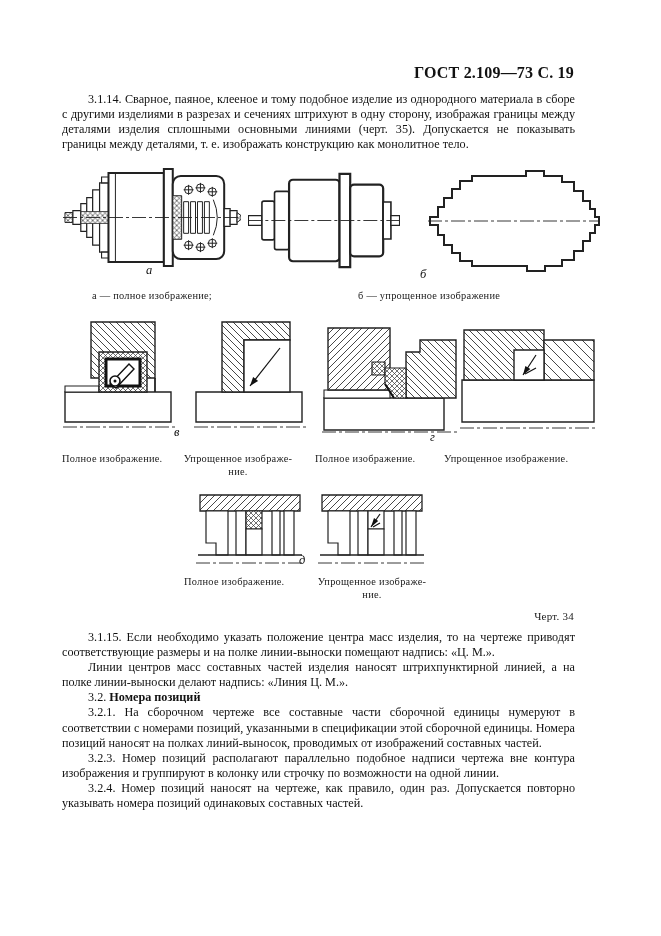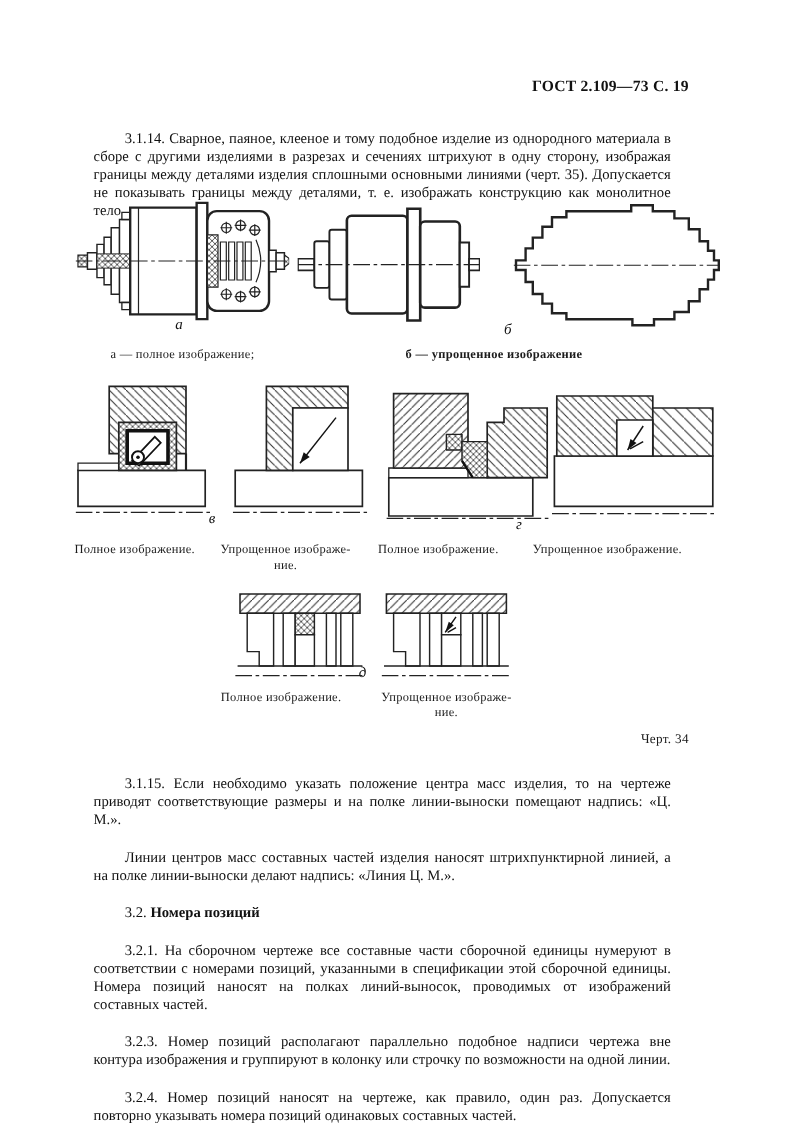--- a/index.html
+++ b/index.html
@@ -1,21 +1,21 @@
 <!DOCTYPE html>
 <html><head>
 <meta charset="utf-8">
 <style>
   html,body{margin:0;padding:0;background:#fff;}
   .page{position:relative;width:661px;height:936px;background:#fff;overflow:hidden;
         font-family:"Liberation Serif",serif;color:#111;}
   .abs{position:absolute;}
-  .hdr{font-weight:bold;font-size:13px;text-align:right;letter-spacing:.2px;}
+  .hdr{font-weight:bold;font-size:16px;text-align:right;letter-spacing:.2px;}
   .body-text{font-size:12.2px;line-height:15.1px;text-align:justify;}
-  .body-text p{margin:16px;text-indent:26px;}
+  .body-text p{margin:0;text-indent:26px;}
   .cap{font-size:10.4px;line-height:12.5px;letter-spacing:.25px;color:#1b1b1b;}
   .cap.center{text-align:center;}
   .lbl{font-style:italic;font-size:12.5px;color:#111;}
   svg{display:block;}
   .fig path,.fig rect,.fig line,.fig circle,.fig polygon,.fig polyline{vector-effect:non-scaling-stroke;}
 </style>
 </head>
 <body>
 
 <div class="page">
@@ -114,21 +114,21 @@
     <svg width="172" height="104" viewBox="0 0 172 104">
       <path d="M2,48 H10 V38 H16 V29 H24 V20 H32 V12 H44 V7 H98 V2 H116 V7 H134 V13 H146 V22 H155 V32 H162 V40 H167 V48 H171 V56 H167 V64 H162 V72 H155 V82 H146 V91 H134 V97 H117 V102 H99 V97 H44 V92 H32 V84 H24 V76 H16 V66 H10 V56 H2 Z" fill="#fff" stroke="#222" stroke-width="2"></path>
       <line x1="0" y1="52" x2="172" y2="52" stroke="#222" stroke-width="0.9" stroke-dasharray="14 3 3 3"></line>
     </svg>
   </div>
 
   <div class="abs lbl" style="left:146px;top:263px;">а</div>
   <div class="abs lbl" style="left:420px;top:267px;">б</div>
 
   <div class="abs cap" style="left:92px;top:290px;">а — полное изображение;</div>
-  <div class="abs cap" style="left:338px;top:290px;font-weight:bold;">б — упрощенное изображение</div>
+  <div class="abs cap" style="left:358px;top:290px;">б — упрощенное изображение</div>
 
   <div class="abs fig" style="left:63px;top:318px;">
     <svg width="112" height="114" viewBox="0 0 112 114">
       <rect x="2" y="74" width="106" height="30" fill="#fff" stroke="#222" stroke-width="1.4"></rect>
       <rect x="2" y="68" width="34" height="6" fill="#fff" stroke="#222" stroke-width="1.1"></rect>
       <rect x="28" y="4" width="64" height="56" fill="url(#p135)" stroke="#222" stroke-width="1.4"></rect>
       <line x1="92" y1="60" x2="92" y2="74" stroke="#222" stroke-width="1.8"></line>
       <rect x="36" y="34" width="48" height="40" fill="url(#pxx)" stroke="#222" stroke-width="1.4"></rect>
       <rect x="43" y="41" width="34" height="27" fill="#fff" stroke="#111" stroke-width="3"></rect>
       <polygon points="47,66 66,46 71,51 53,70" fill="#fff" stroke="#111" stroke-width="1.4"></polygon>

